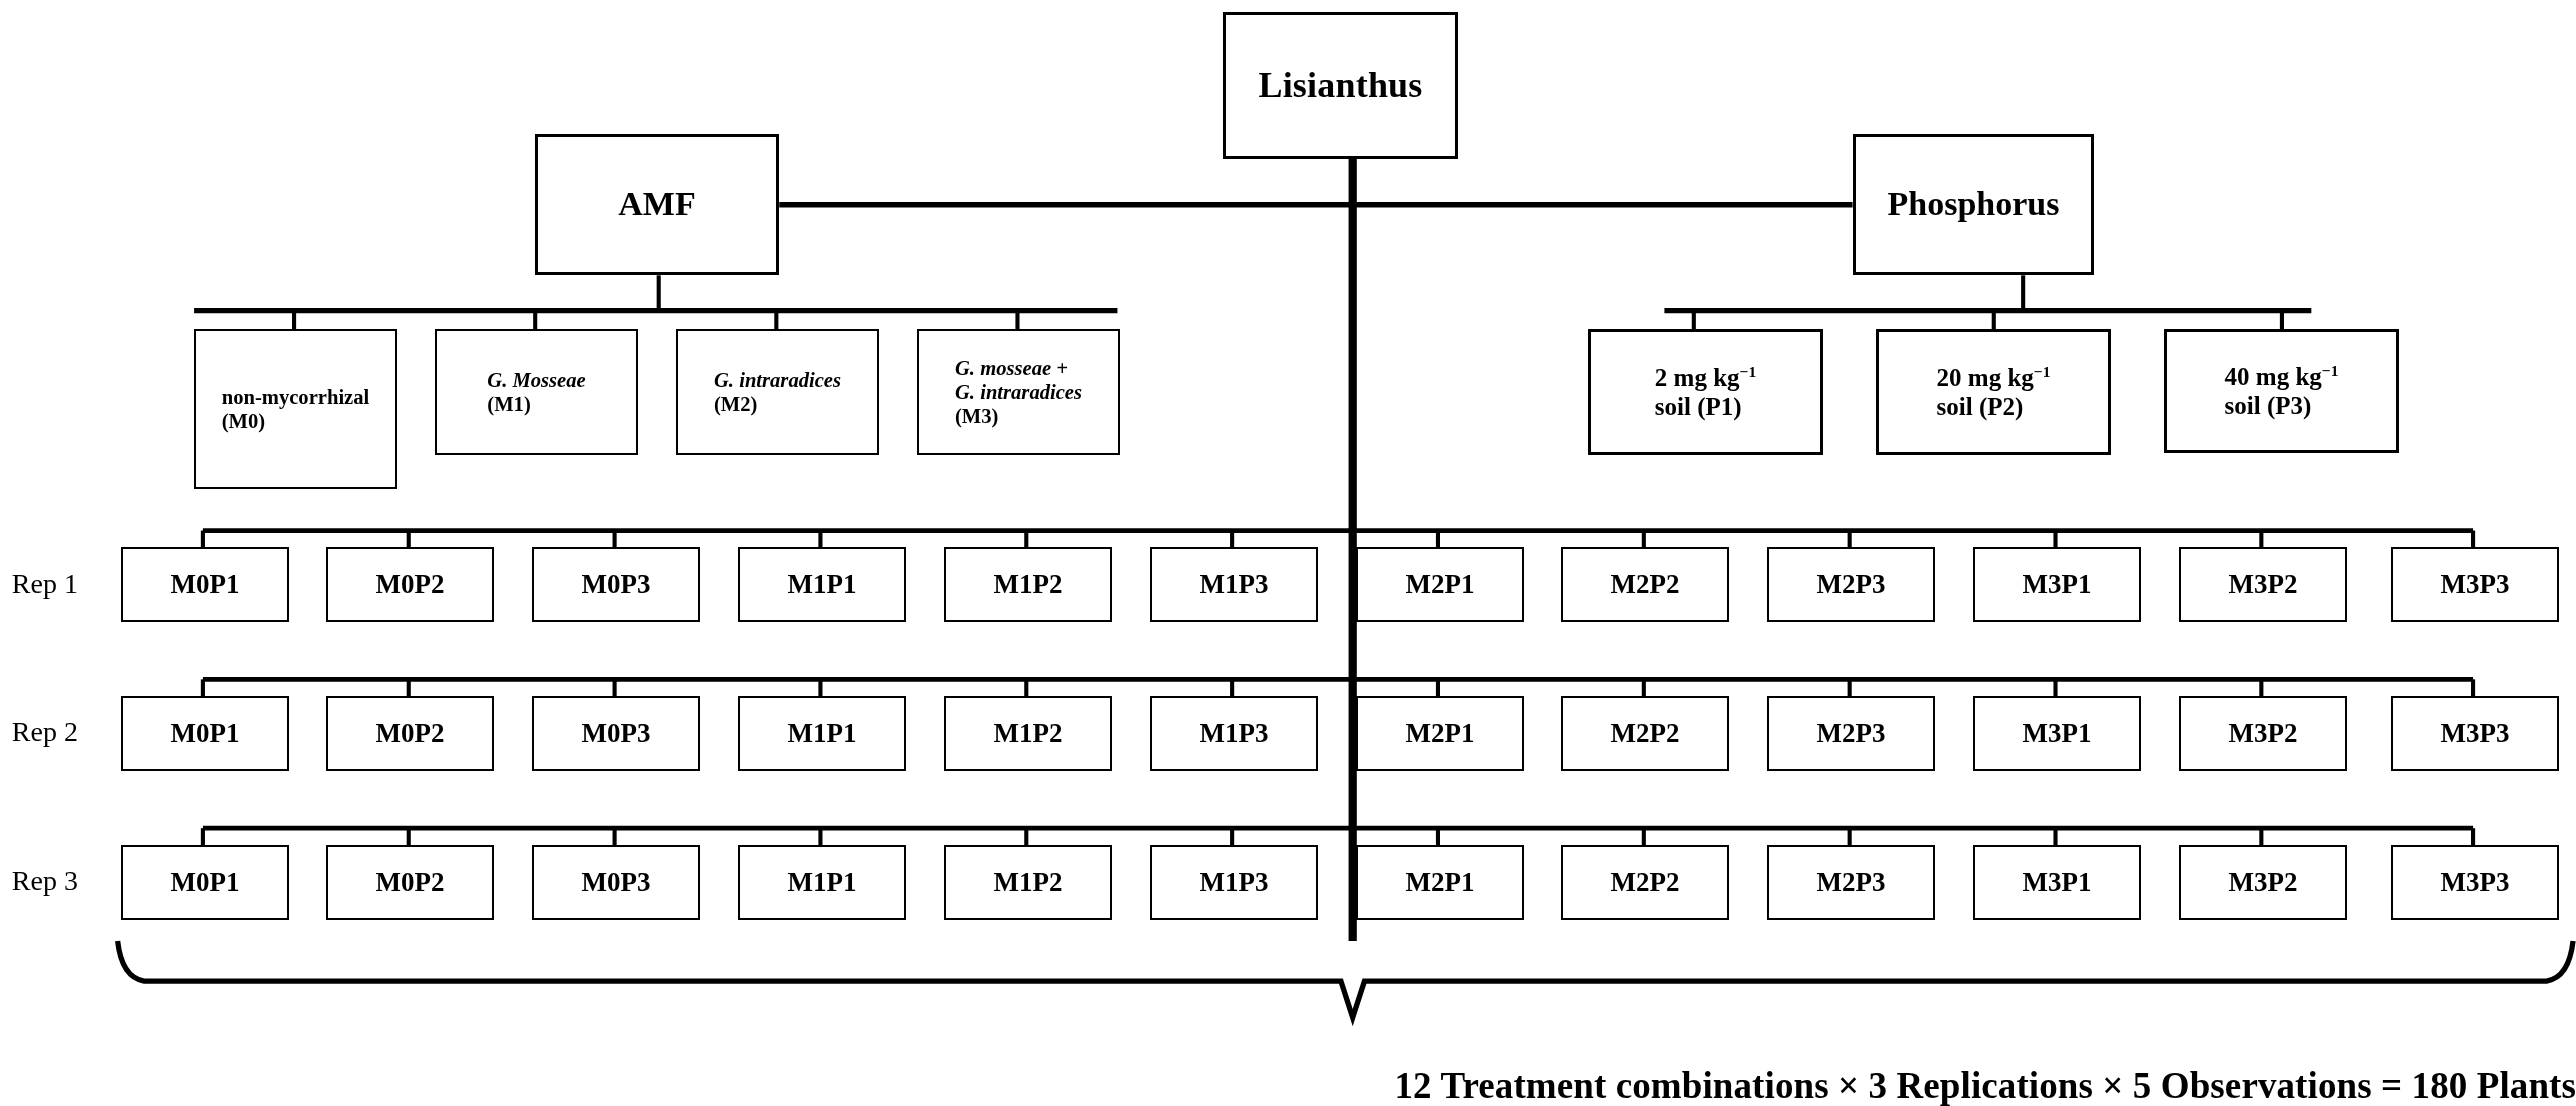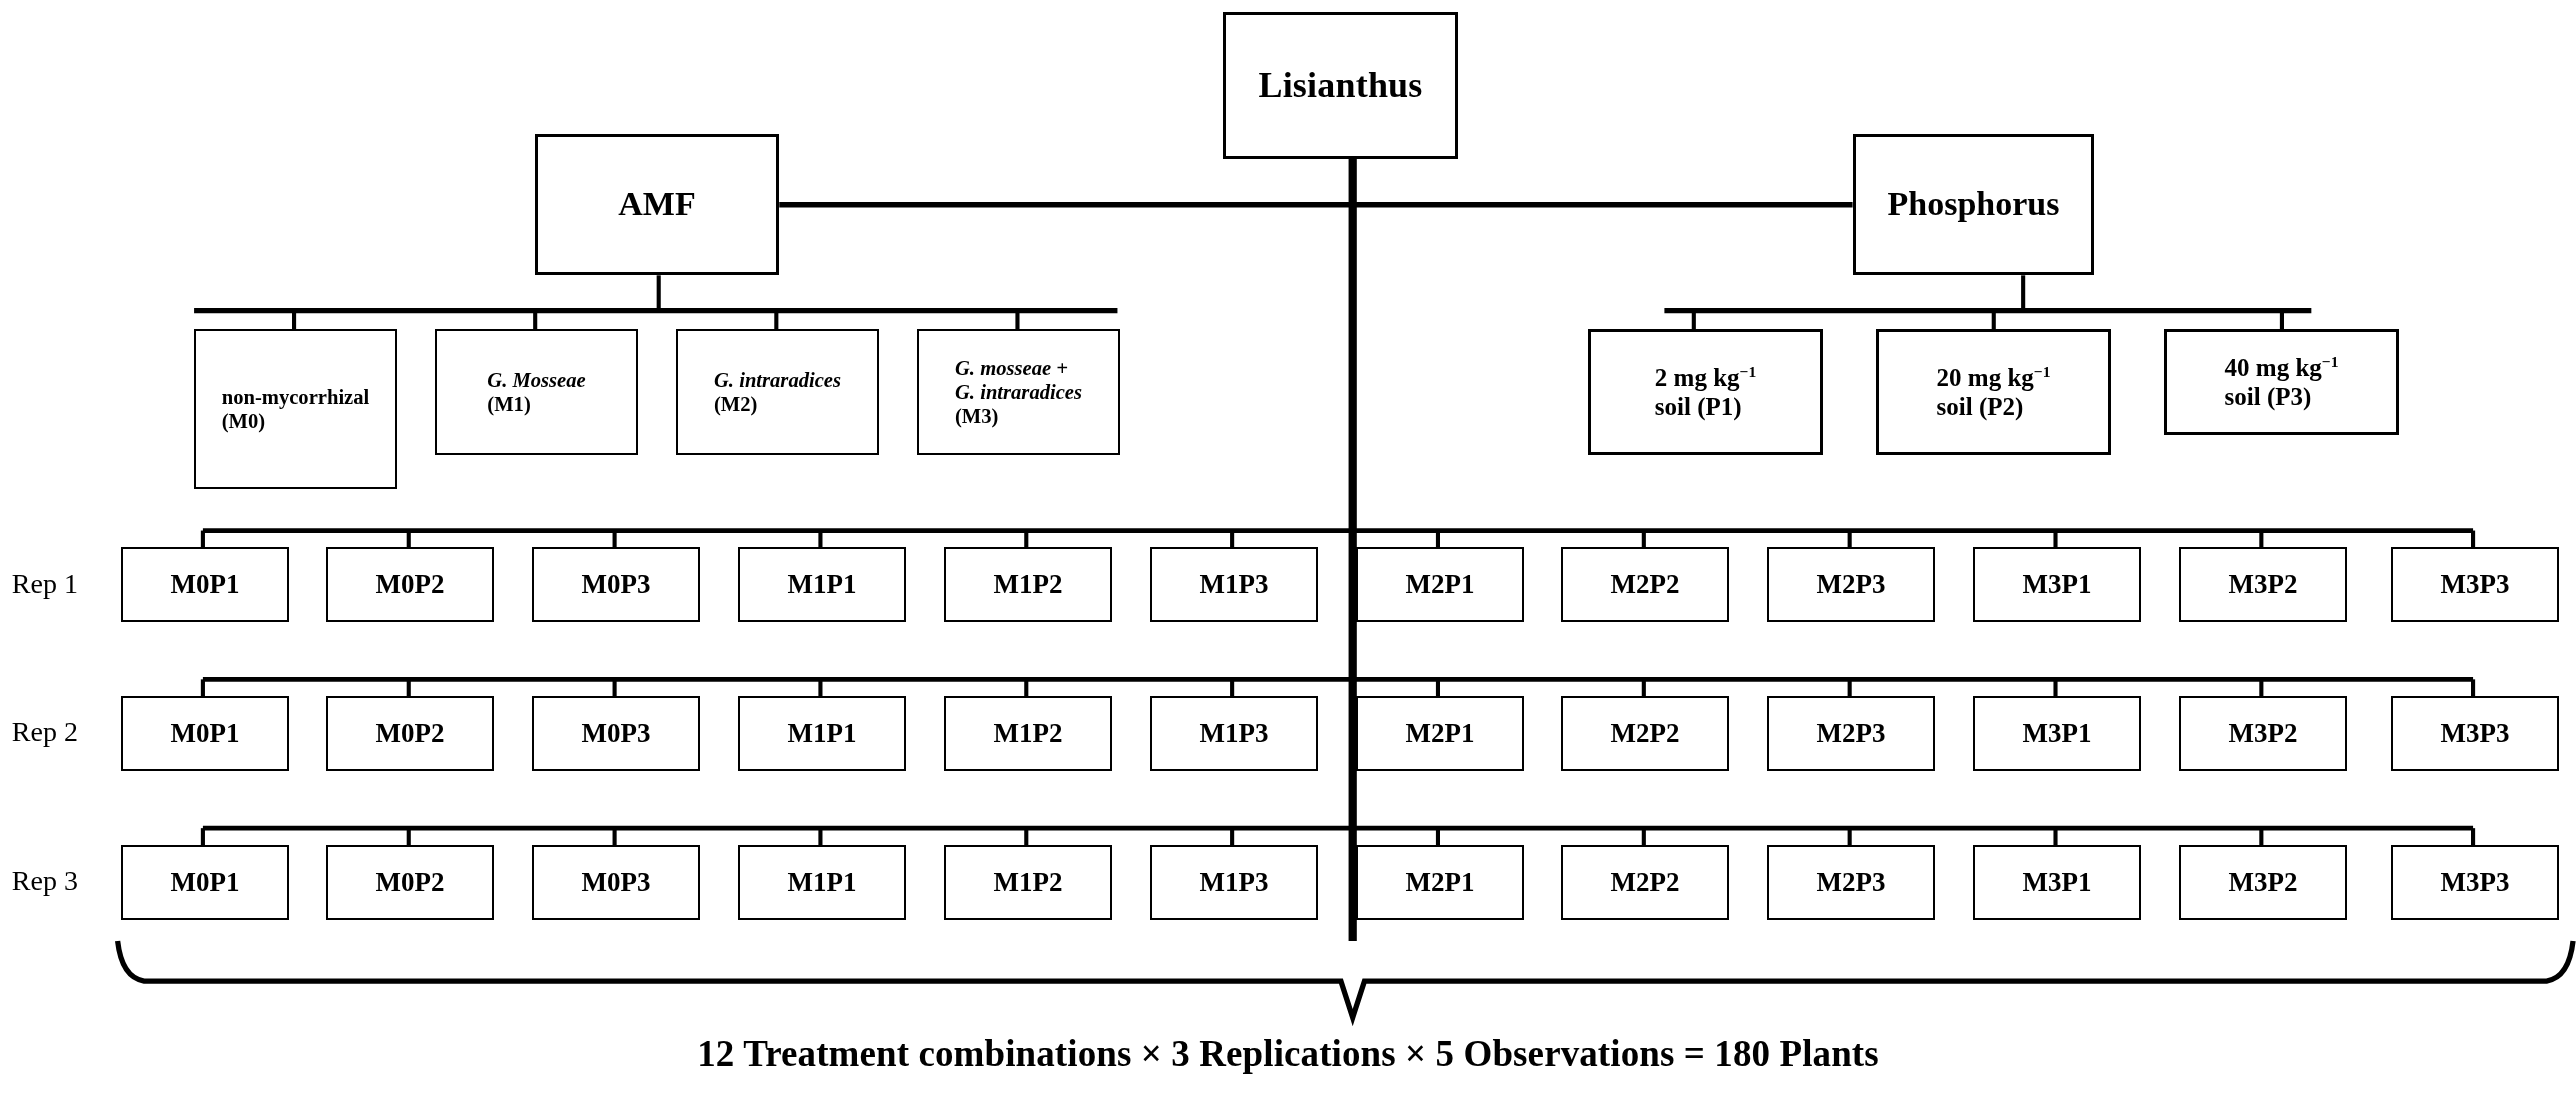--- a/index.html
+++ b/index.html
@@ -205,21 +205,21 @@
     </span>
   </div>
 
   <div class="box level-box" style="left:1876px; top:329px; width:235px; height:126px; font-size:25px;">
     <span>
       <span class="stack"><span>20</span>&nbsp;<span>mg kg</span><sup>−1</sup></span>
       <span class="stack">soil (P2)</span>
     </span>
   </div>
 
-  <div class="box level-box" style="left:2164px; top:329px; width:235px; height:106px; font-size:25px;">
+  <div class="box level-box" style="left:2164px; top:329px; width:235px; height:124px; font-size:25px;">
     <span>
       <span class="stack"><span>40</span>&nbsp;<span>mg kg</span><sup>−1</sup></span>
       <span class="stack">soil (P3)</span>
     </span>
   </div>
 
   <div class="rep-label" style="left:11.8px; top:568px;">Rep 1</div>
   <div class="rep-label" style="left:11.8px; top:716px;">Rep 2</div>
   <div class="rep-label" style="left:11.8px; top:865px;">Rep 3</div>
 
@@ -327,16 +327,16 @@
   <div class="box thin cell-box" style="left:1973px; top:845px; width:168px; height:75px;">
       <span>M3P1</span>
     </div>
   <div class="box thin cell-box" style="left:2179px; top:845px; width:168px; height:75px;">
       <span>M3P2</span>
     </div>
   <div class="box thin cell-box" style="left:2391px; top:845px; width:168px; height:75px;">
       <span>M3P3</span>
     </div>
 
-  <div class="summary" style="top:1032px;">12 Treatment combinations × 3 Replications  × 5 Observations = 180 Plants</div>
+  <div class="summary" style="top:1064px;text-align:right;">12 Treatment combinations × 3 Replications  × 5 Observations = 180 Plants</div>
 
 </div>
 
 
 </body></html>

